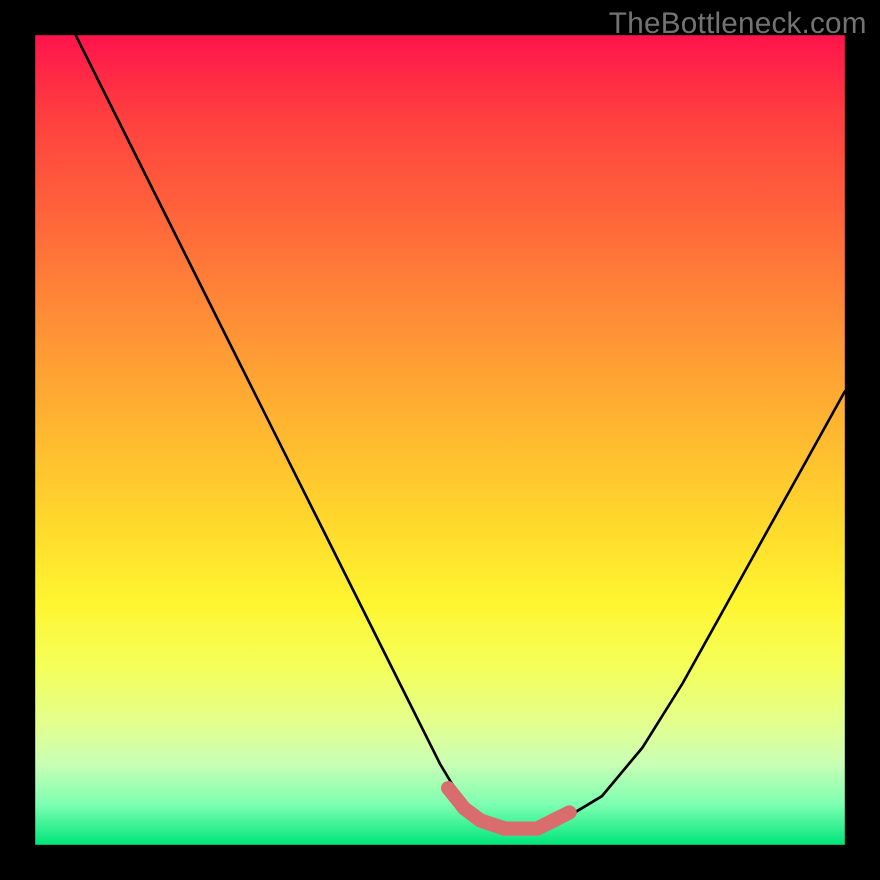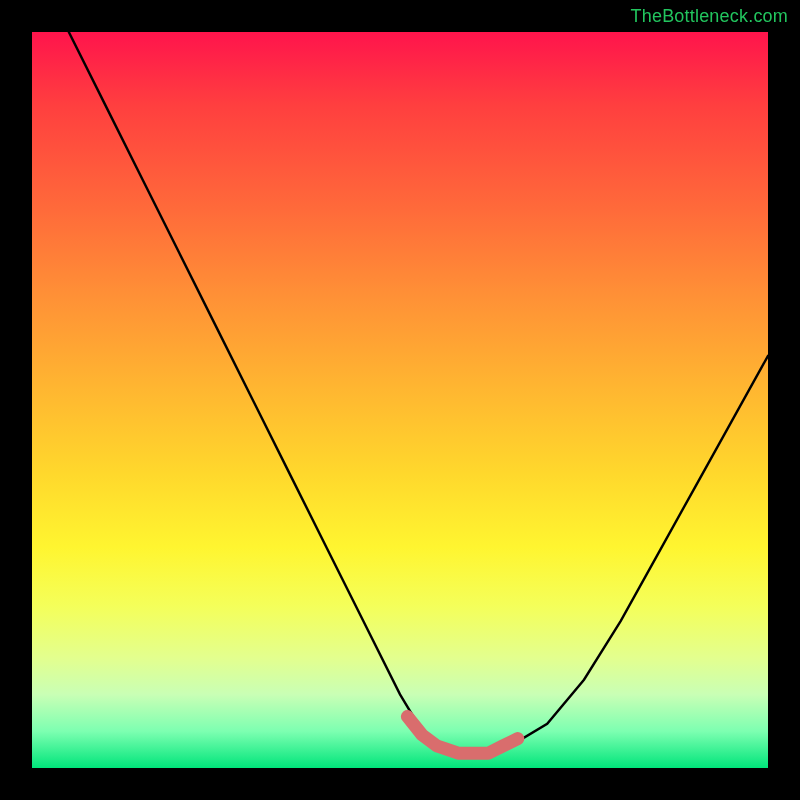--- a/index.html
+++ b/index.html
@@ -34,22 +34,22 @@
       #e3ff8e 85%,
       #c9ffb5 90%,
       #7dffb1 95%,
       #00e57a 100%
     );
   }
   .watermark {
     position: absolute;
     top: 6px;
     right: 12px;
-    color: #22c55e;
-    font-size: 18px;
+    color: #737373;
+    font-size: 27px;
     font-weight: 500;
     letter-spacing: 0.2px;
     user-select: none;
   }
   svg.curve {
     position: absolute;
     left: 0; top: 0;
     width: 736px; height: 736px;
     overflow: visible;
   }

